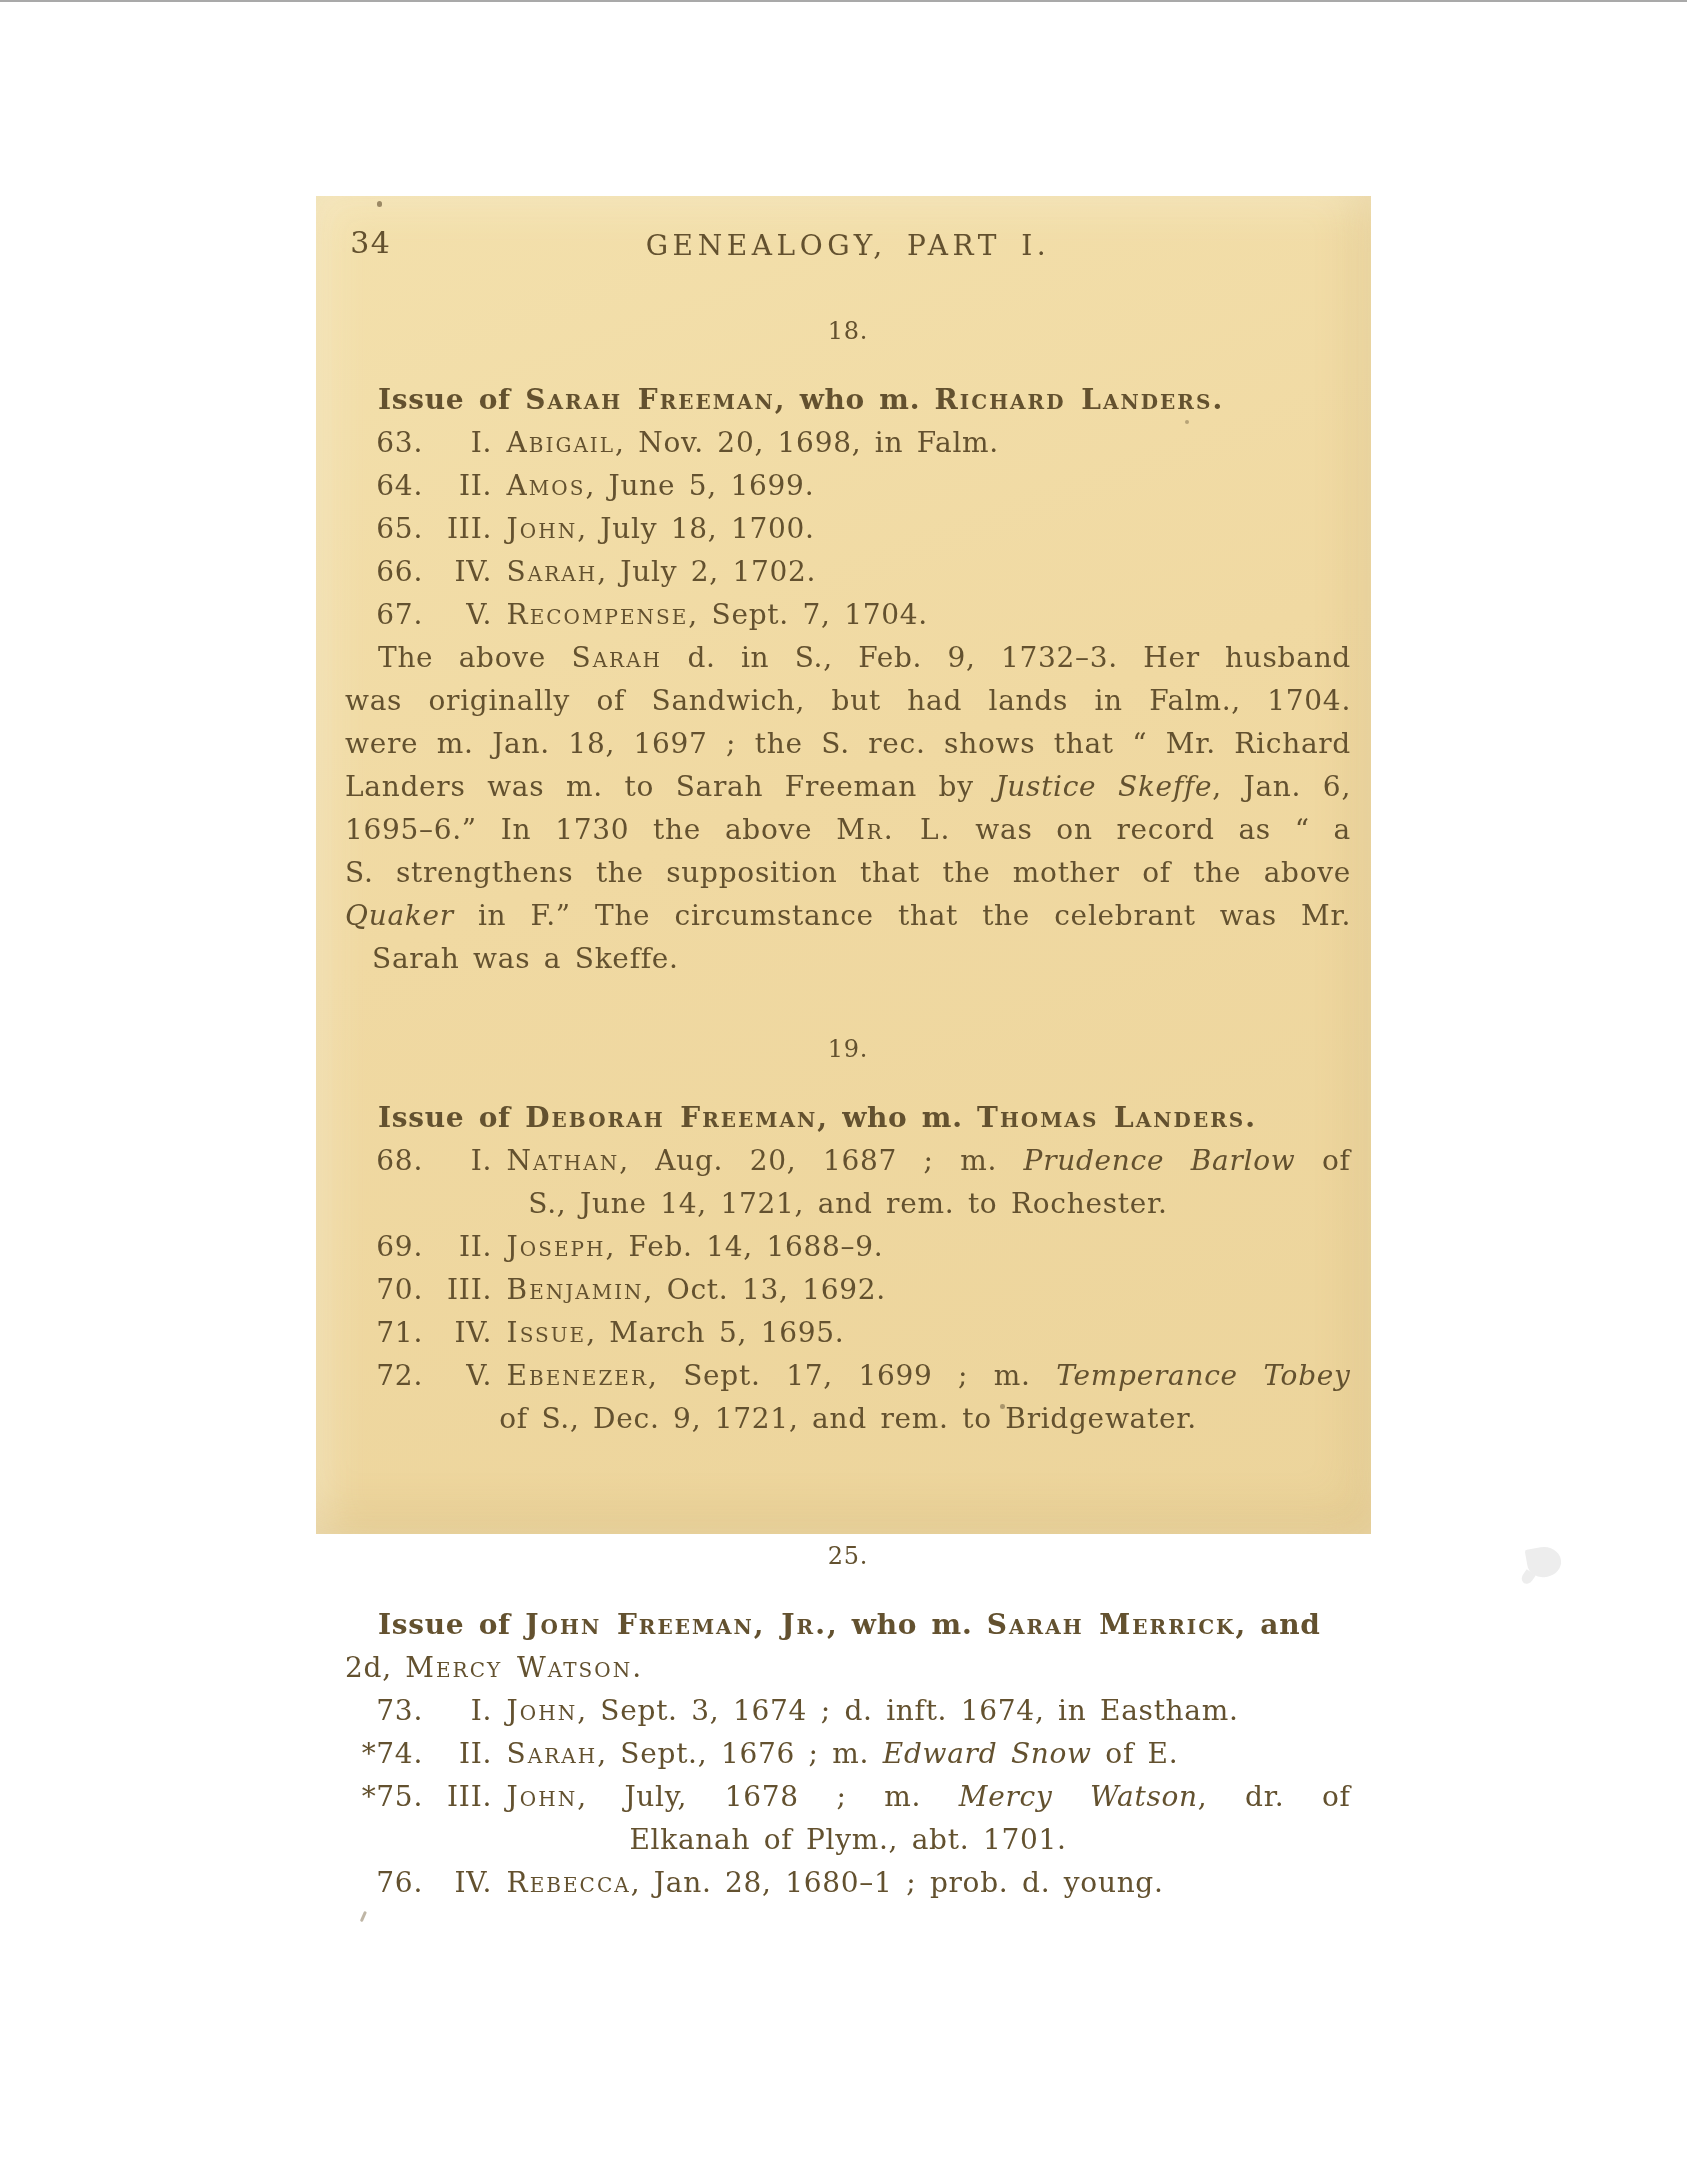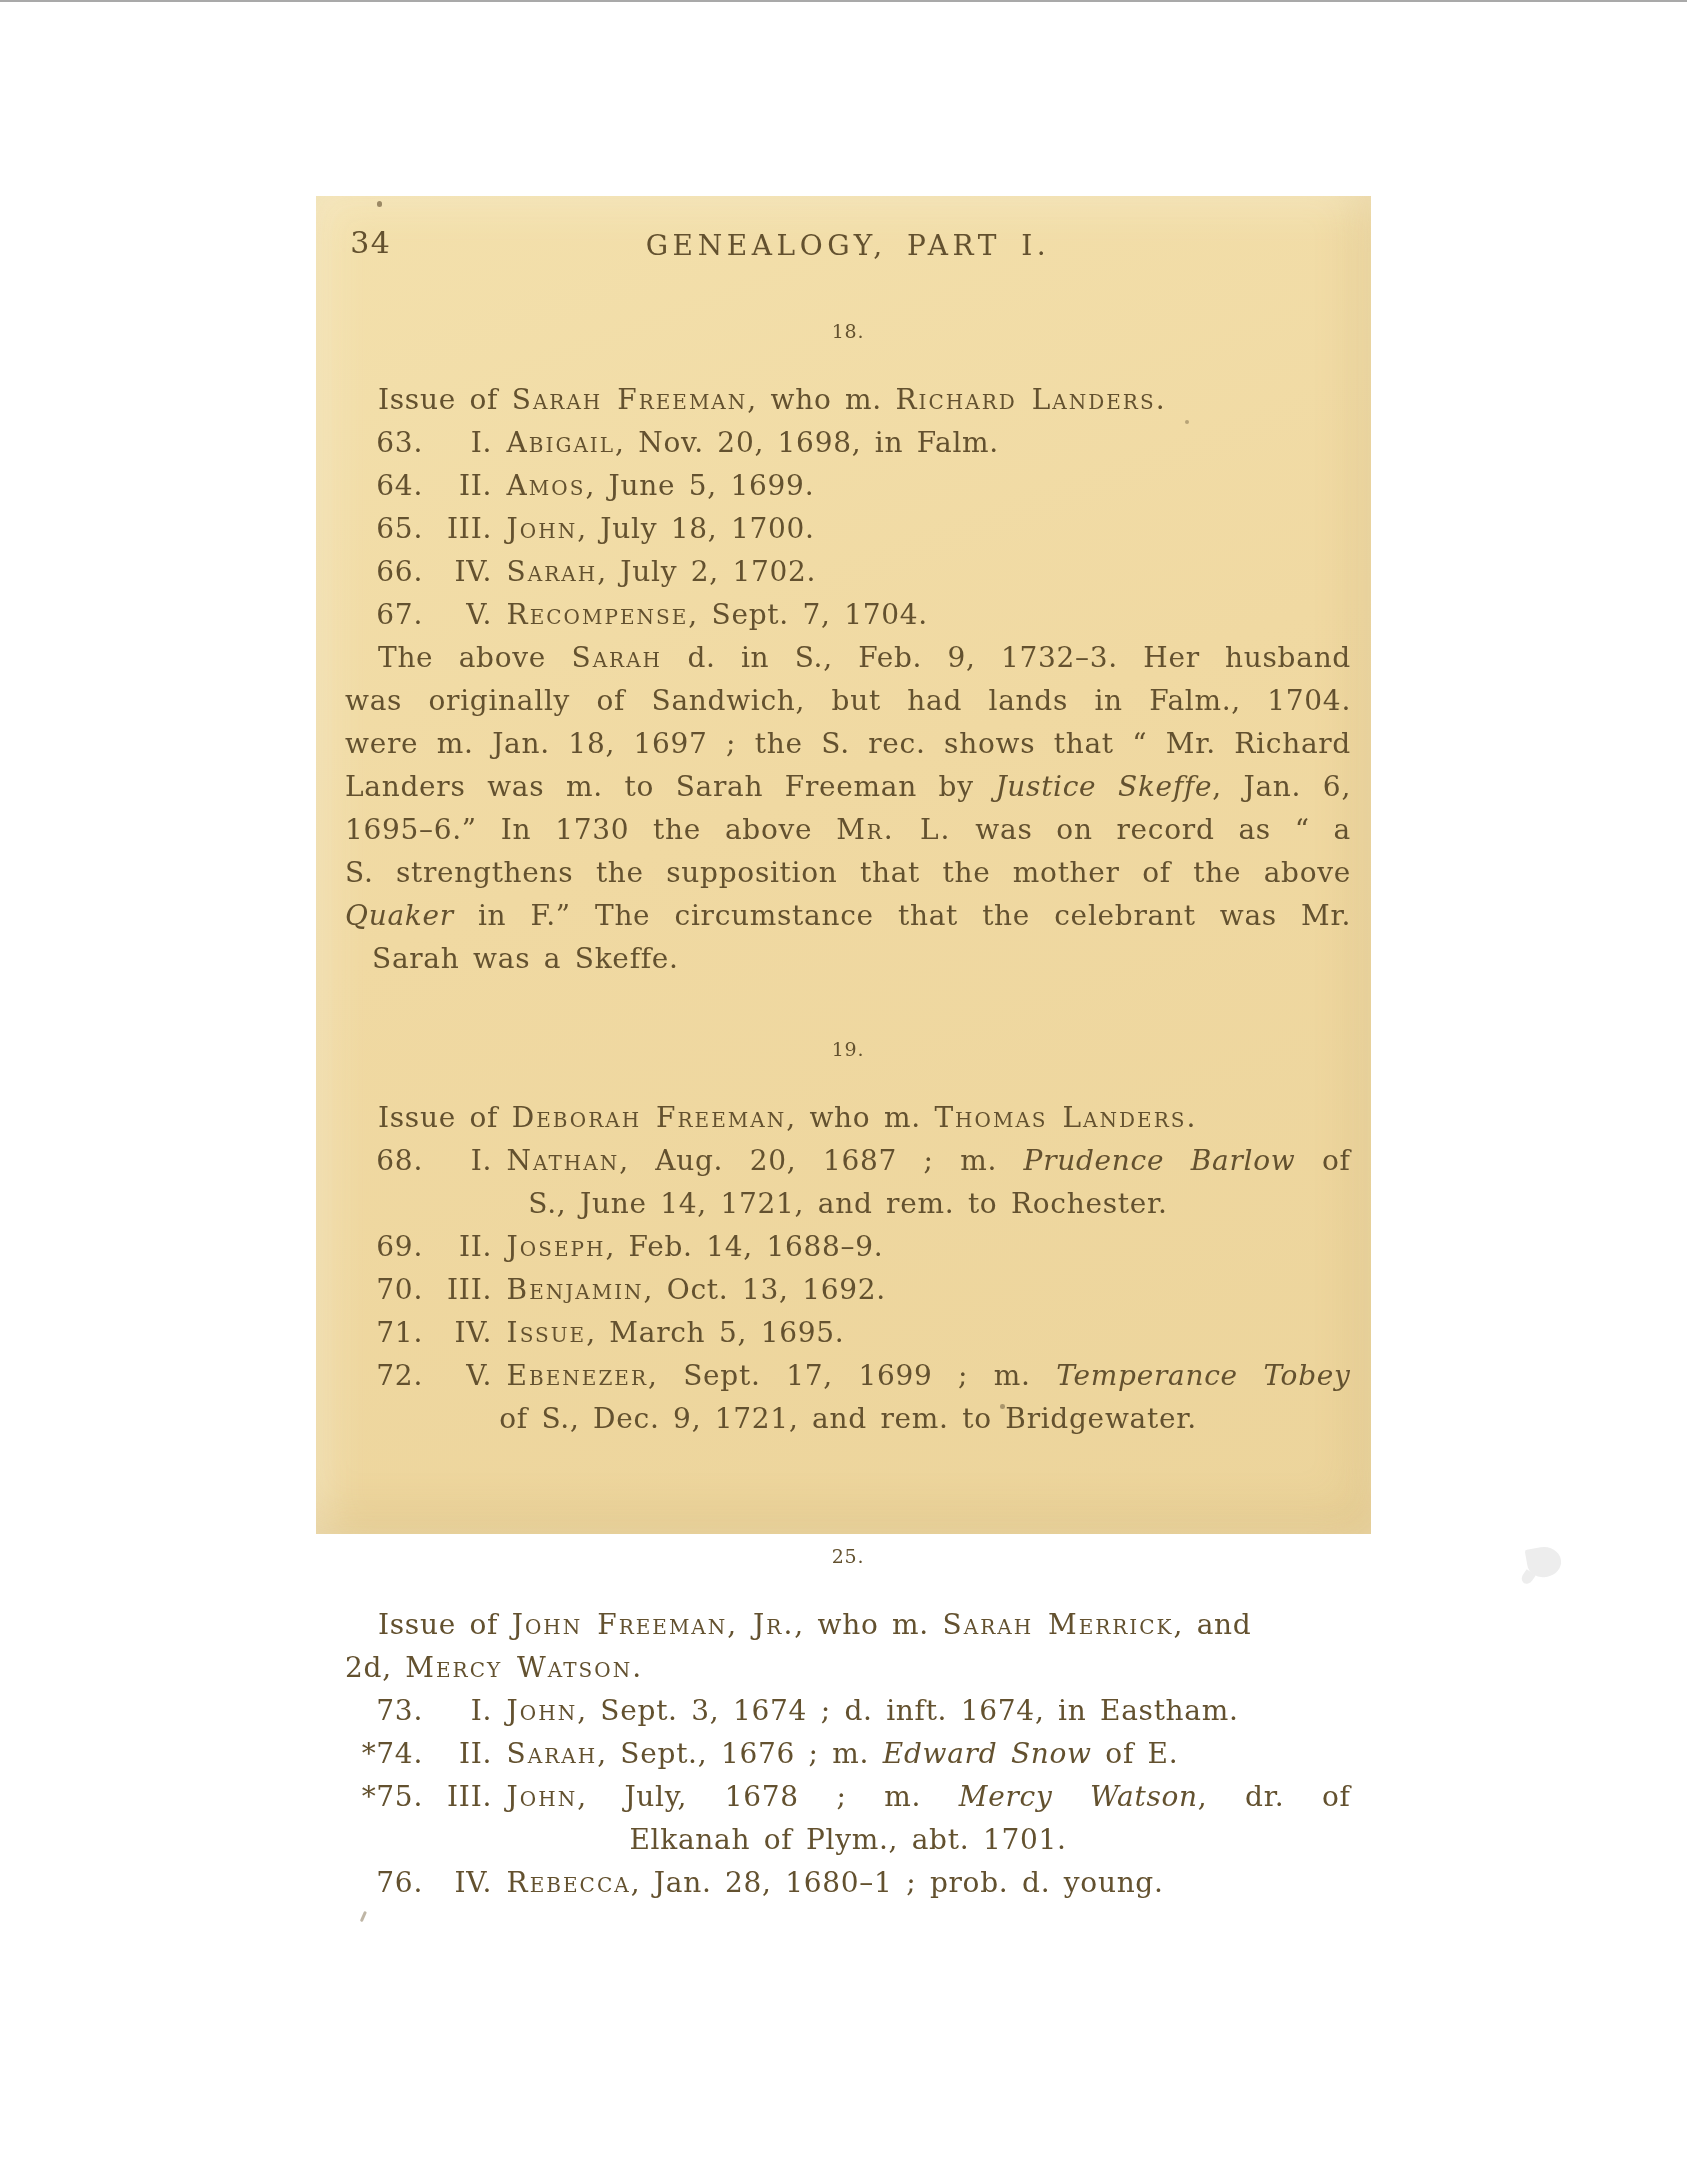--- a/index.html
+++ b/index.html
@@ -13,24 +13,24 @@
     position:absolute;left:316px;top:196px;width:1055px;height:1338px;
     box-sizing:border-box;padding:25px 20px 0 29px;
     background:linear-gradient(160deg,#f3e0ac 0%,#f0d9a2 45%,#ecd49b 100%);
     box-shadow:inset -13.2px -18.5px 46px rgba(170,130,60,.16), inset 10.6px 8px 40px rgba(255,250,230,.45);
     color:var(--ink);
     font-size:28px;line-height:43px;letter-spacing:0.7px;word-spacing:4px;
   }
   .pg-head{position:relative;height:41px;}
   .pg-num{position:absolute;left:5.3px;top:0;font-size:30px;letter-spacing:1.3px;}
   .pg-title{display:block;text-align:center;font-size:28px;letter-spacing:4.6px;word-spacing:6.6px;padding-top:2.6px;}
-  .sec-num{text-align:center;font-size:19px;line-height:34px;margin:52px 0 30px;}
+  .sec-num{text-align:center;font-size:24px;line-height:34px;margin:52px 0 30px;}
   #sections section:nth-child(3) .sec-num{margin-top:99px;}
   .iline{line-height:43px;}
-  .iline.first{text-indent:33px;}
+  .iline.first{text-indent:33px;font-weight:bold;}
   .entry{line-height:43px;}
   .enum{display:inline-block;width:78px;text-align:right;}
   .eroman{display:inline-block;width:69px;text-align:right;margin-right:14.6px;}
   .etext.fill{display:inline-block;vertical-align:top;width:calc(100% - 162px);text-align:justify;text-align-last:justify;}
   .cont{line-height:43px;text-align:center;}
   .pline{line-height:43px;text-align:justify;text-align-last:justify;}
   .pline.short{text-align:justify;text-align-last:left;margin-left:27px;}
   .pline.indent{text-indent:33px;}
   .sc{font-variant:small-caps;letter-spacing:2px;}
   .i{font-style:italic;}

